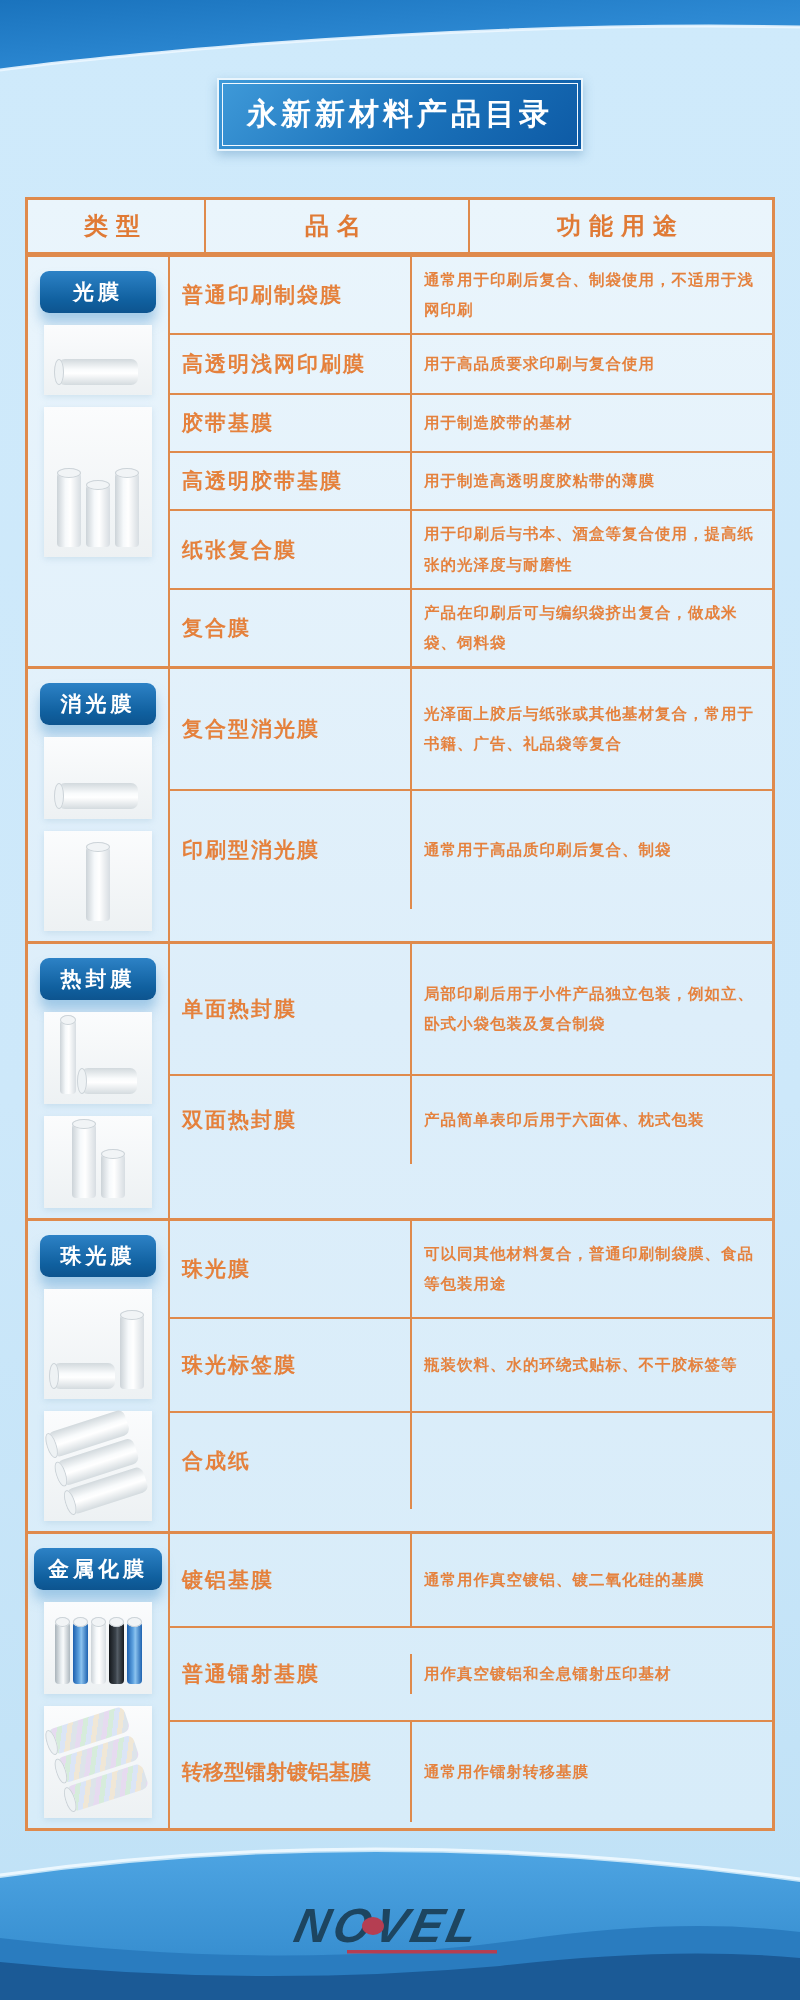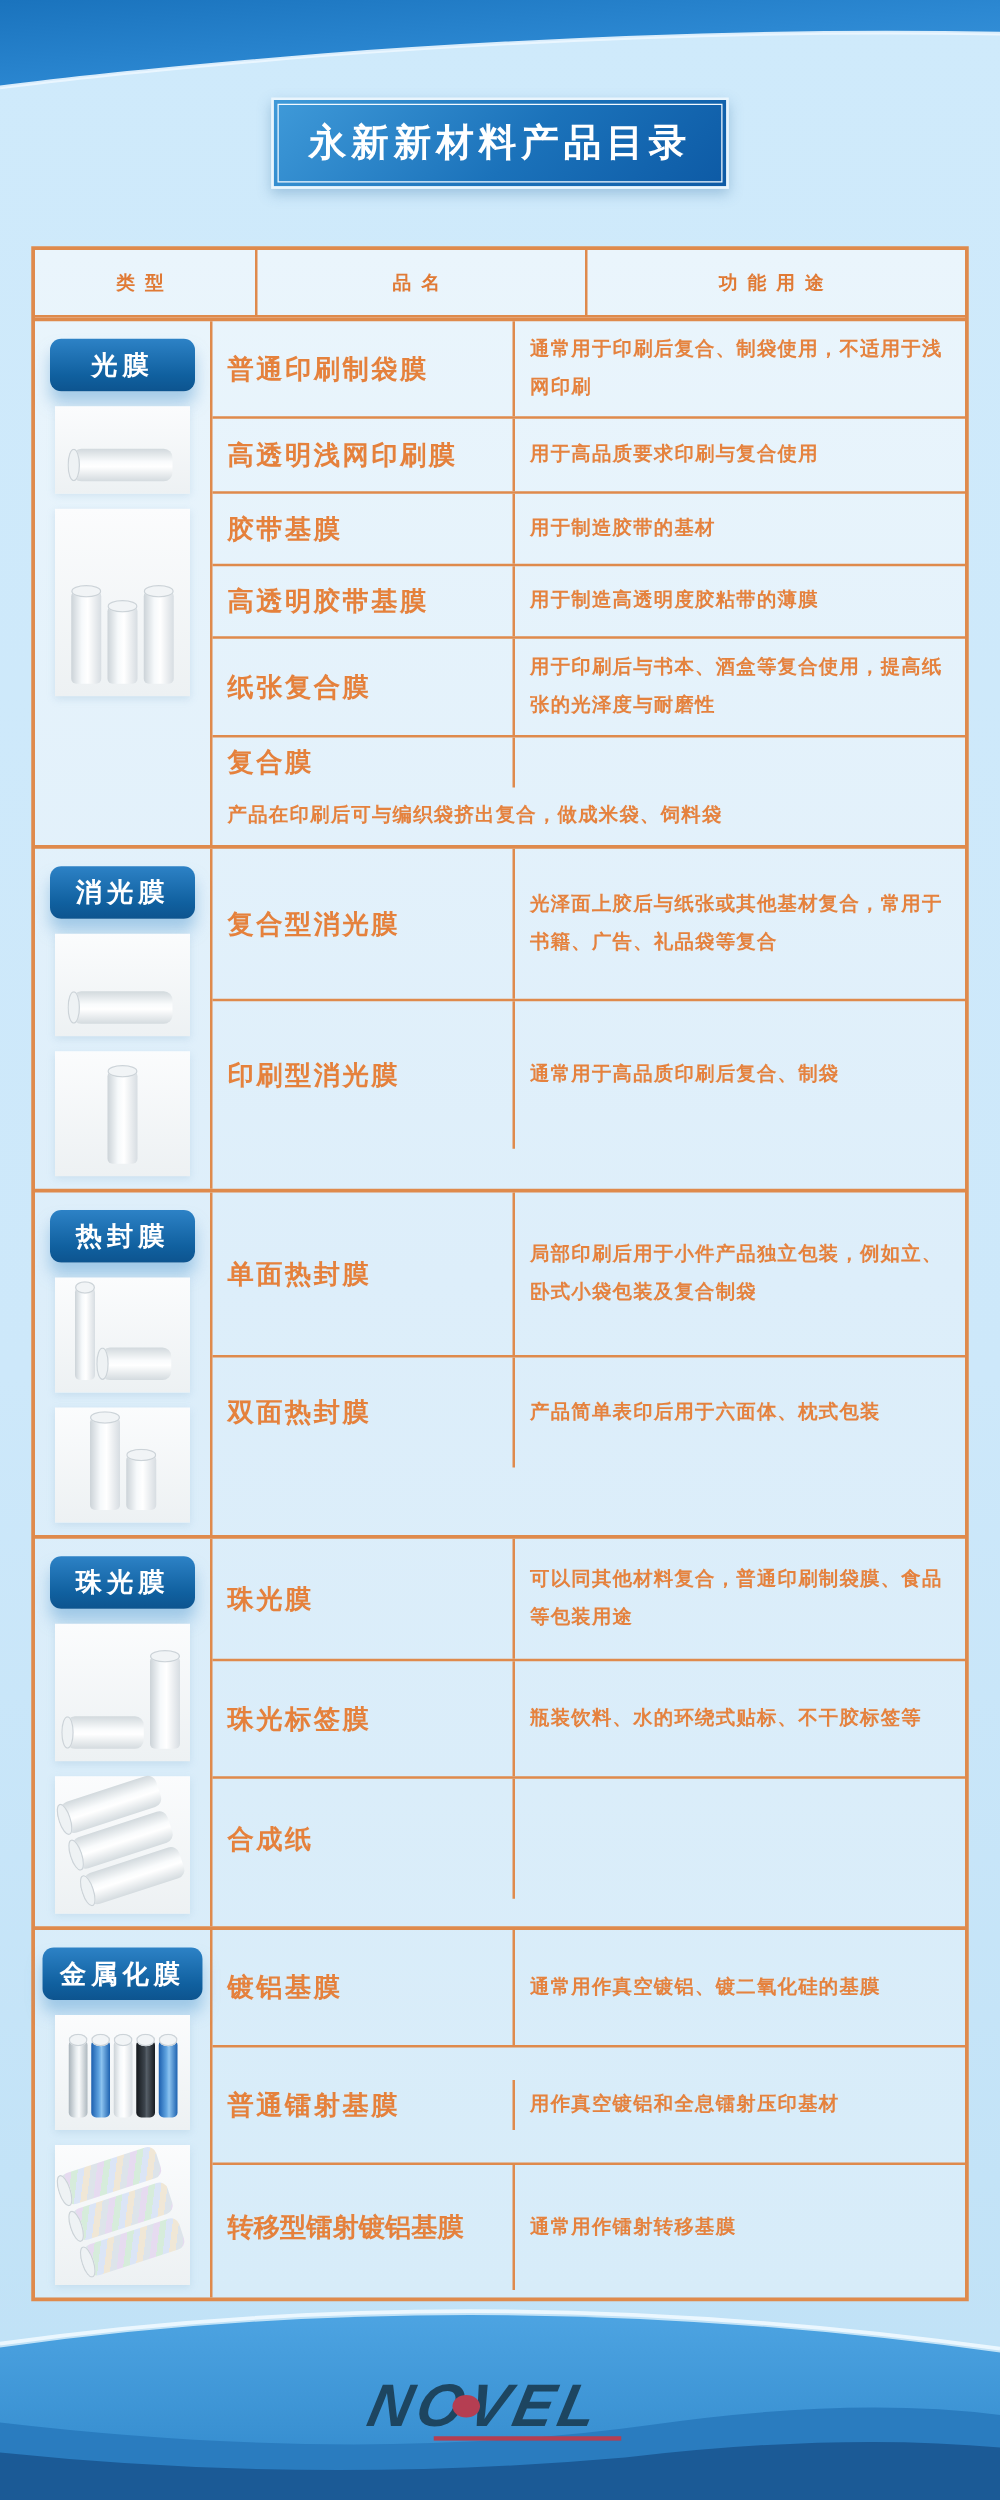--- a/index.html
+++ b/index.html
@@ -12,21 +12,21 @@
   .title-box{position:relative;width:356px;margin:78px auto 0;padding:3px;
     border:2px solid #e9f5fd;background:linear-gradient(135deg,#3f9ad9 0%,#1b72ba 55%,#0d5aa5 100%);
     box-shadow:0 4px 10px rgba(60,120,170,.35);}
   .title-inner{border:1px solid #f2f9ff;padding:10px 6px;text-align:center;
     color:#ffffff;font-size:30px;font-weight:bold;letter-spacing:4px;}
   
   .catalog-table{width:750px;margin:46px auto 0;border:3px solid #df8a4c;box-sizing:border-box;
     background:linear-gradient(180deg,#eaf5fc 0%,#ddeefa 50%,#d7ecf9 100%);}
   .thead{display:flex;border-bottom:2px solid #df8a4c;}
   .th{box-sizing:border-box;height:52px;display:flex;align-items:center;justify-content:center;
-    color:#e07a35;font-size:15px;font-weight:bold;letter-spacing:8px;}
+    color:#e07a35;font-size:24px;font-weight:bold;letter-spacing:8px;}
   .c1{width:178px;border-right:2px solid #df8a4c;box-sizing:border-box;}
   .c2{width:264px;border-right:2px solid #df8a4c;box-sizing:border-box;}
   .c3{flex:1;box-sizing:border-box;}
   .section{display:flex;border-top:3px solid #df8a4c;}
   .section:first-of-type{border-top:0;}
   .typecell{width:142px;border-right:2px solid #df8a4c;box-sizing:border-box;
     display:flex;flex-direction:column;align-items:center;padding:14px 0 10px;gap:12px;}
   .badge{min-width:88px;padding:7px 14px;border-radius:9px;text-align:center;
     background:linear-gradient(180deg,#2d82c6 0%,#10609f 70%,#0d548f 100%);
     color:#fff;font-size:21px;font-weight:bold;letter-spacing:4px;white-space:nowrap;
@@ -120,21 +120,21 @@
           <div class="desccell">用于制造胶带的基材</div>
         </div>
         <div class="row" style="min-height:56px;">
           <div class="namecell">高透明胶带基膜</div>
           <div class="desccell">用于制造高透明度胶粘带的薄膜</div>
         </div>
         <div class="row" style="min-height:60px;">
           <div class="namecell">纸张复合膜</div>
           <div class="desccell">用于印刷后与书本、酒盒等复合使用，提高纸张的光泽度与耐磨性</div>
         </div>
-        <div class="row" style="min-height:64px;flex-direction:column;">
+        <div class="row" style="min-height:64px;">
           <div class="namecell">复合膜</div>
           <div class="desccell">产品在印刷后可与编织袋挤出复合，做成米袋、饲料袋</div>
         </div>
       </div>
     </div>
 
     <div class="section">
       <div class="typecell">
         <div class="badge">消光膜</div>
         <div class="photo" style="height:82px;">

